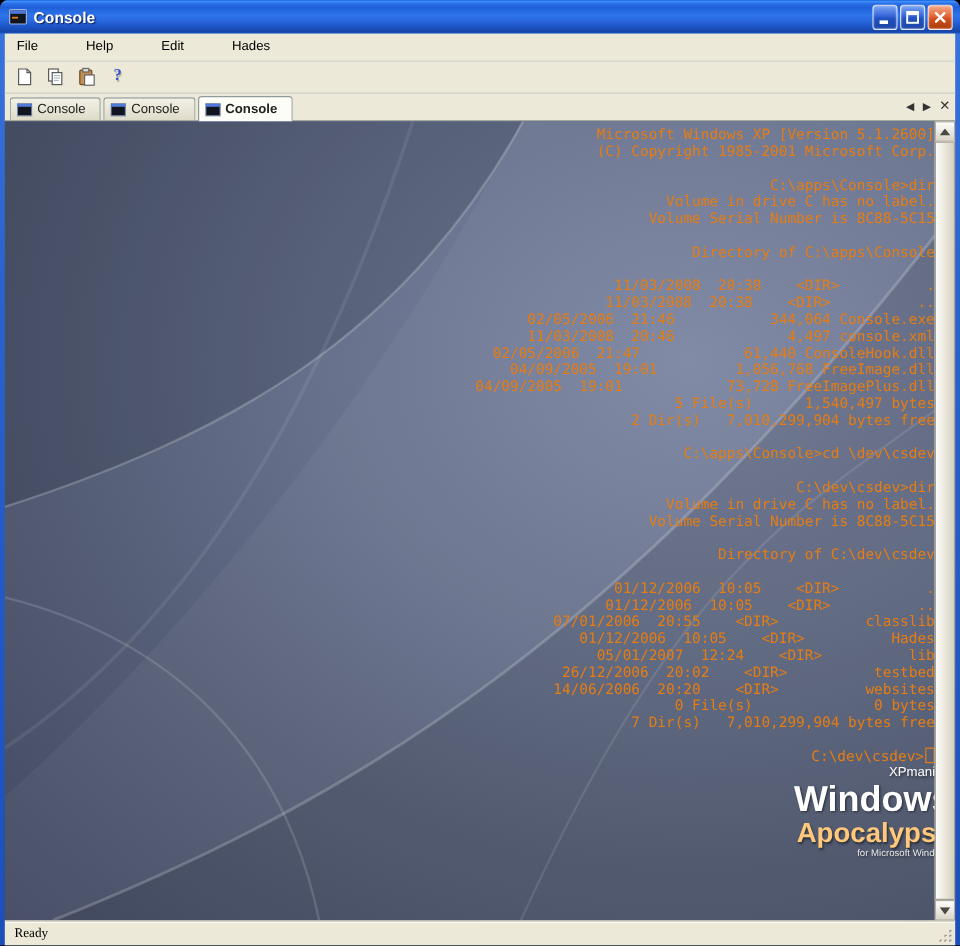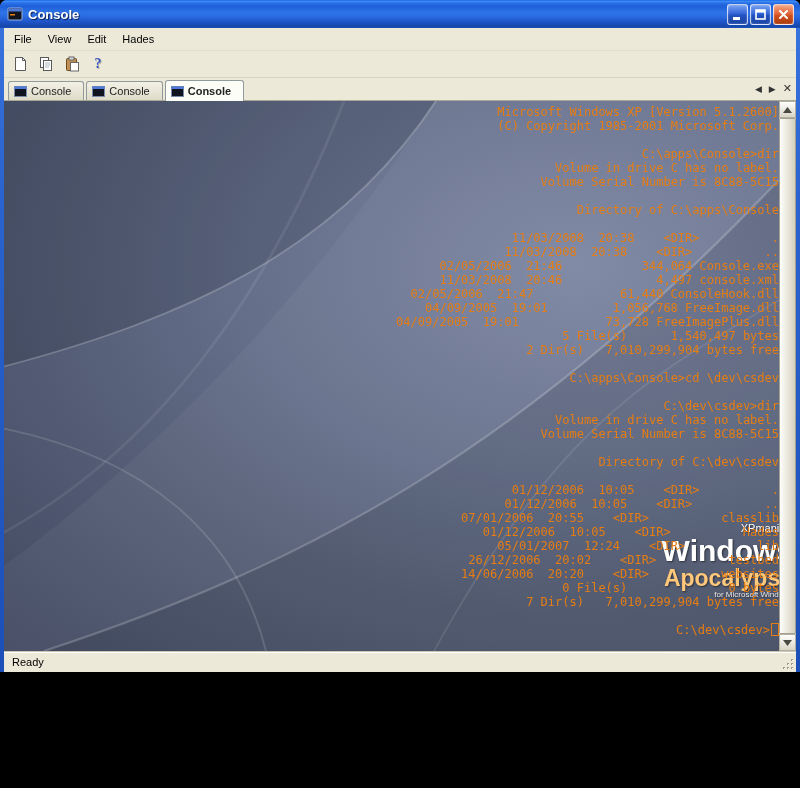--- a/index.html
+++ b/index.html
@@ -1,20 +1,20 @@
 <!DOCTYPE html>
 <html><head>
 <meta charset="utf-8">
 <style>
   * { margin:0; padding:0; box-sizing:border-box; }
   html,body { width:800px; height:788px; overflow:hidden; }
   body { font-family:"Liberation Sans", sans-serif; background:#000; }
 
   .window {
-    width:800px; height:672px;
+    width:800px; height:788px;
     display:flex; flex-direction:column;
     background:linear-gradient(180deg,#3a74dd 0%, #2a63cf 30%, #1c4fb8 100%);
     border-radius:7px 7px 0 0;
   }
 
   
   .titlebar {
     height:28px; flex:0 0 28px;
     display:flex; align-items:center;
     padding:2px 6px 2px 7px;
@@ -40,20 +40,21 @@
   .wbtn.close  { background:linear-gradient(180deg,#f4a988 0%, #e2653a 45%, #d2511f 55%, #aa3a0a 100%); }
 
   
   .menubar {
     height:23px; flex:0 0 23px;
     margin:0 4px; background:#ece9d8;
     display:flex; align-items:center;
     font-size:11px; color:#000;
     border-bottom:1px solid #e2dfcd;
     padding-left:2px;
+    gap:24px;
   }
   .menu-item { padding:3px 8px; cursor:default; }
 
   
   .toolbar {
     height:27px; flex:0 0 27px;
     margin:0 4px; background:#ece9d8;
     display:flex; align-items:center;
     padding-left:4px; gap:2px;
     border-bottom:1px solid #d8d4c2;
@@ -150,21 +151,21 @@
   }
 
   
   .statusbar {
     height:21px; flex:0 0 21px;
     margin:0 4px; background:#ece9d8;
     border-top:1px solid #c9c5b2;
     box-shadow:inset 0 1px 0 #fff;
     display:flex; align-items:center;
     font-size:11px; color:#000;
-    padding:0 4px 0 8px; position:relative;
+    padding:0 4px 0 8px; position:relative;font-family:Liberation Serif, serif;
   }
   .grip { position:absolute; right:1px; bottom:1px; }
 </style>
 </head>
 <body>
 
 <div class="window">
 
   <div class="titlebar">
     <svg class="app-icon" viewBox="0 0 16 16">
@@ -188,21 +189,21 @@
       <div class="wbtn close">
         <svg width="13" height="13">
             <path d="M3 3 L10 10 M10 3 L3 10" stroke="#fff" stroke-width="2" stroke-linecap="round"></path>
           </svg>
       </div>
     </div>
   </div>
 
   <div class="menubar">
     <span class="menu-item">File</span>
-    <span class="menu-item">View</span>
+    <span class="menu-item">Help</span>
     <span class="menu-item">Edit</span>
     <span class="menu-item">Hades</span>
   </div>
 
   <div class="toolbar">
     <button class="tbtn">
       <svg width="16" height="16">
         <path d="M3.5 1.5 h7 l3 3 v10 h-10 z" fill="#fff" stroke="#5a5a5a"></path>
         <path d="M10.5 1.5 v3 h3" fill="none" stroke="#5a5a5a"></path>
       </svg>

